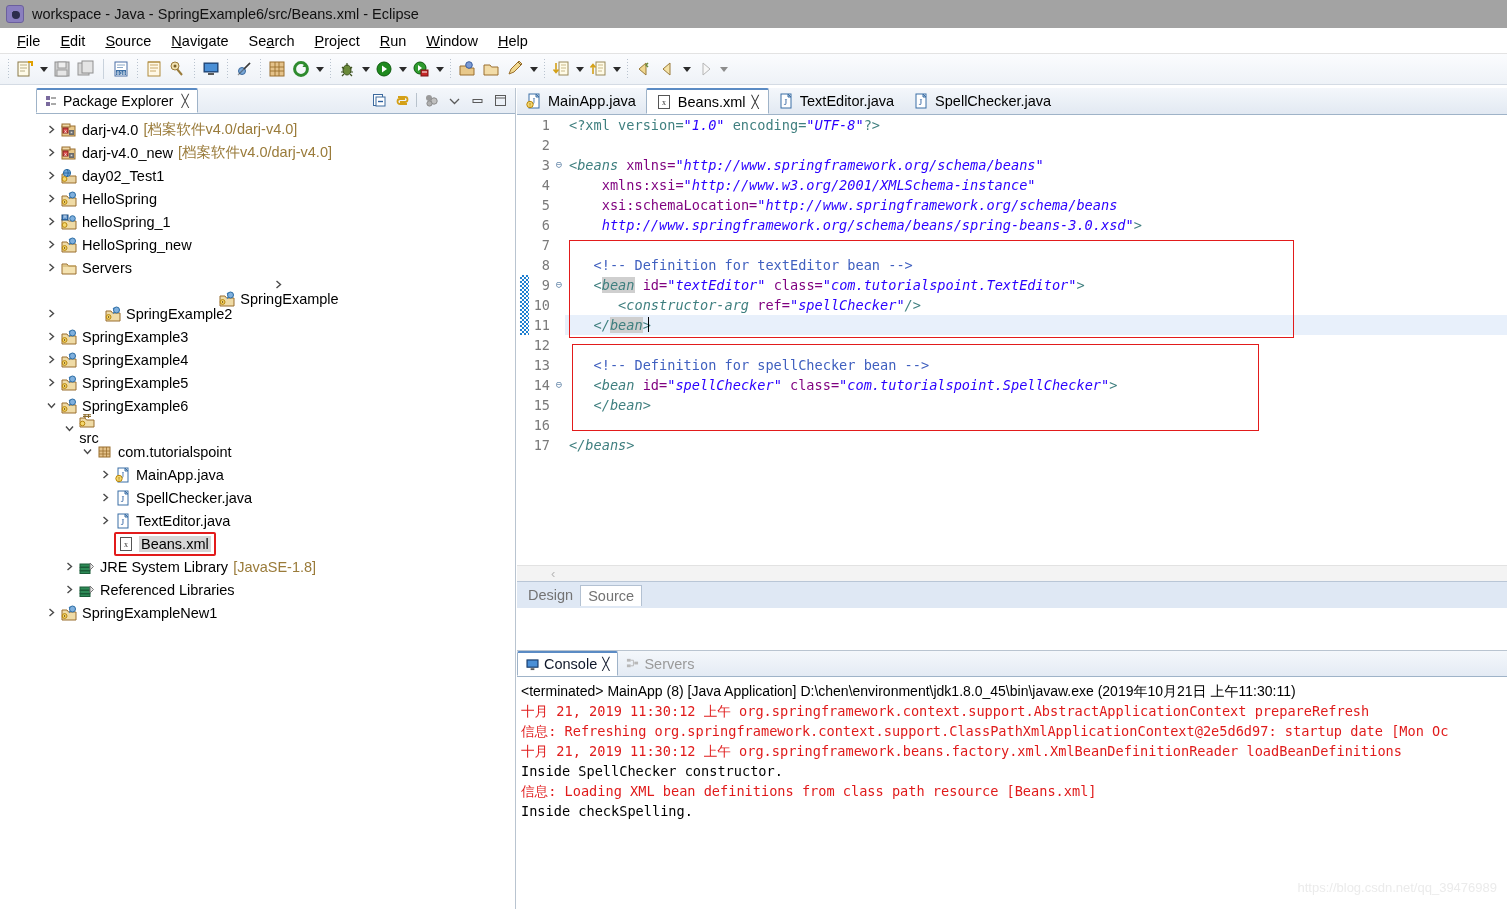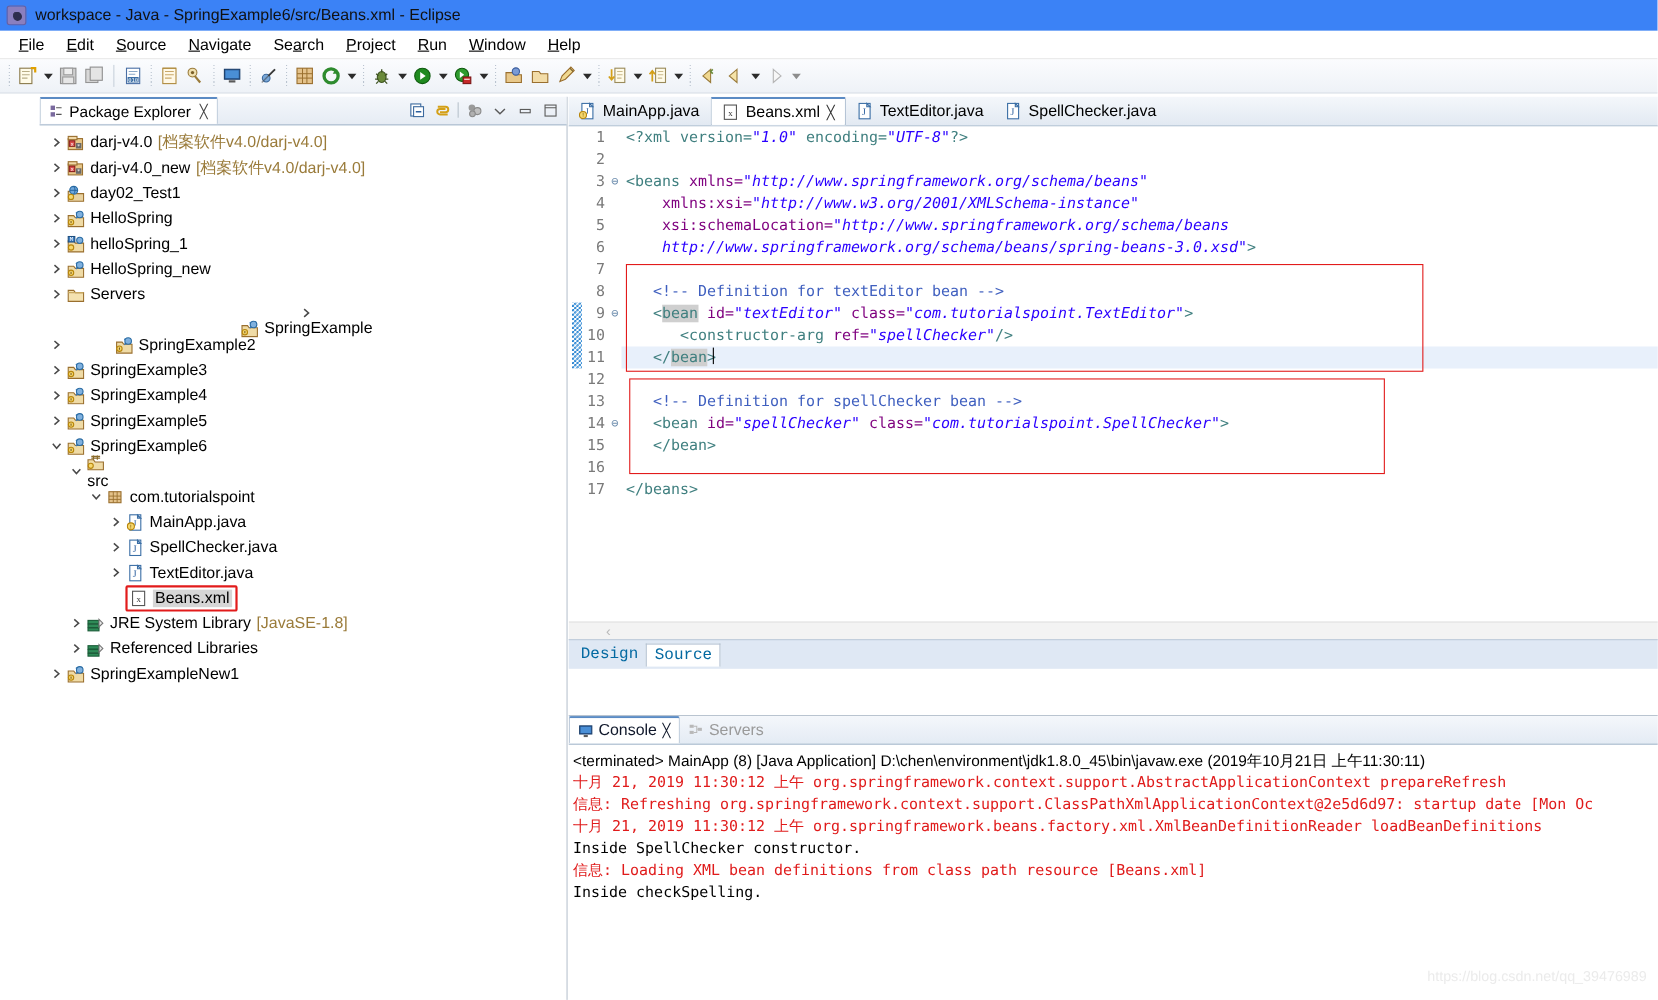--- a/index.html
+++ b/index.html
@@ -8,21 +8,21 @@
     width: 1507px; height: 909px;
     overflow: hidden;
     background: #ffffff;
     font-family: "Liberation Sans", sans-serif;
   }
   #app { position: relative; width: 1507px; height: 909px; background:#ffffff; }
 
   
   .titlebar {
     height: 28px; display: flex; align-items: center;
-    background: #3b82f6; padding-left: 6px; gap: 8px;
+    background: #a3a3a3; padding-left: 6px; gap: 8px;
   }
   .app-icon {
     width: 18px; height: 18px; border-radius: 3px;
     background: radial-gradient(circle at 50% 50%, #3b3b5c 0 28%, #8a7fbf 30% 100%);
     border: 1px solid #6b5f9e;
     position: relative;
   }
   .app-icon::after {
     content:""; position:absolute; left:5px; top:5px; width:8px; height:8px;
     border-radius:50%; background:#2d2d4d;
@@ -115,35 +115,35 @@
     background-size: 4px 4px; background-position: 0 0, 2px 2px; background-color:#ffffff;
   }
   .code-lines { position:absolute; left:0; top:0; width:100%; }
   .cline { position:relative; height:20px; font-family:"DejaVu Sans Mono", monospace; font-size:13.6px; line-height:20px; white-space:pre; }
   .lnum { position:absolute; left:0; width:33px; text-align:right; color:#7a7a7a; font-family:"DejaVu Sans Mono", monospace; font-size:13.6px; }
   .fold { position:absolute; left:36px; width:12px; text-align:center; color:#6f8faf; font-size:11px; line-height:20px; }
   .ctext { position:absolute; left:52px; }
   .hl-line { position:absolute; left:48px; right:0; height:20px; background:#e8f0fb; }
 
   
-  .c-tag { color:#3f7f7f; }
+  .c-tag { color:#3f7f7f;font-style:italic; }
   .c-attr { color:#7f007f; }
   .c-val { color:#2a00ff; font-style:italic; }
   .c-comment { color:#3f5fbf; }
   .c-proc { color:#3f7f7f; }
   .c-plain { color:#000; }
   .kw-hl { background:#cfcfcf; }
 
   .ann-box { position:absolute; border:1.5px solid #e21b1b; pointer-events:none; }
 
   .hscroll { position:absolute; left:0; bottom:0; width:100%; height:16px; background:#f3f3f3; border-top:1px solid #e2e2e2; }
   .hs-left { position:absolute; left:34px; top:1px; color:#b9b9b9; font-size:13px; line-height:14px; }
 
   .ds-tabbar { height:27px; display:flex; align-items:center; background:#dfe8f4; border-top:1px solid #b9c6d6; padding-left:4px; }
-  .ds-tab { font-size:14.5px; padding:2px 7px; color:#0369a1;font-family:Liberation Mono, monospace; }
+  .ds-tab { font-size:14.5px; padding:2px 7px; color:#737373; }
   .ds-tab.active { background:#fff; border:1px solid #b3c1d2; border-bottom:none; }
 
   
   .console-panel { position:absolute; left:481px; top:562px; width:1026px; height:347px; background:#fff; border-top:1px solid #b9c4d0; }
   .con-tabbar { height:26px; display:flex; align-items:flex-end; background: linear-gradient(#f4f7fb,#e4ebf4); border-bottom:1px solid #9fb3c8; }
   .con-tab { display:flex; align-items:center; gap:5px; height:25px; padding:0 8px; font-size:14.5px; }
   .con-tab.active { background:#fff; border:1px solid #9fb3c8; border-bottom-color:#fff; border-top:2px solid #5b8bc4; border-radius:2px 2px 0 0; color:#0f172a; }
   .con-tab.inactive { color:#9a9a9a; }
   .con-body { position:relative; padding:4px 0 0 4px; height:320px; overflow:hidden; }
   .con-line { font-family:"DejaVu Sans Mono", monospace; font-size:13.6px; line-height:20px; white-space:pre; color:#000; }

